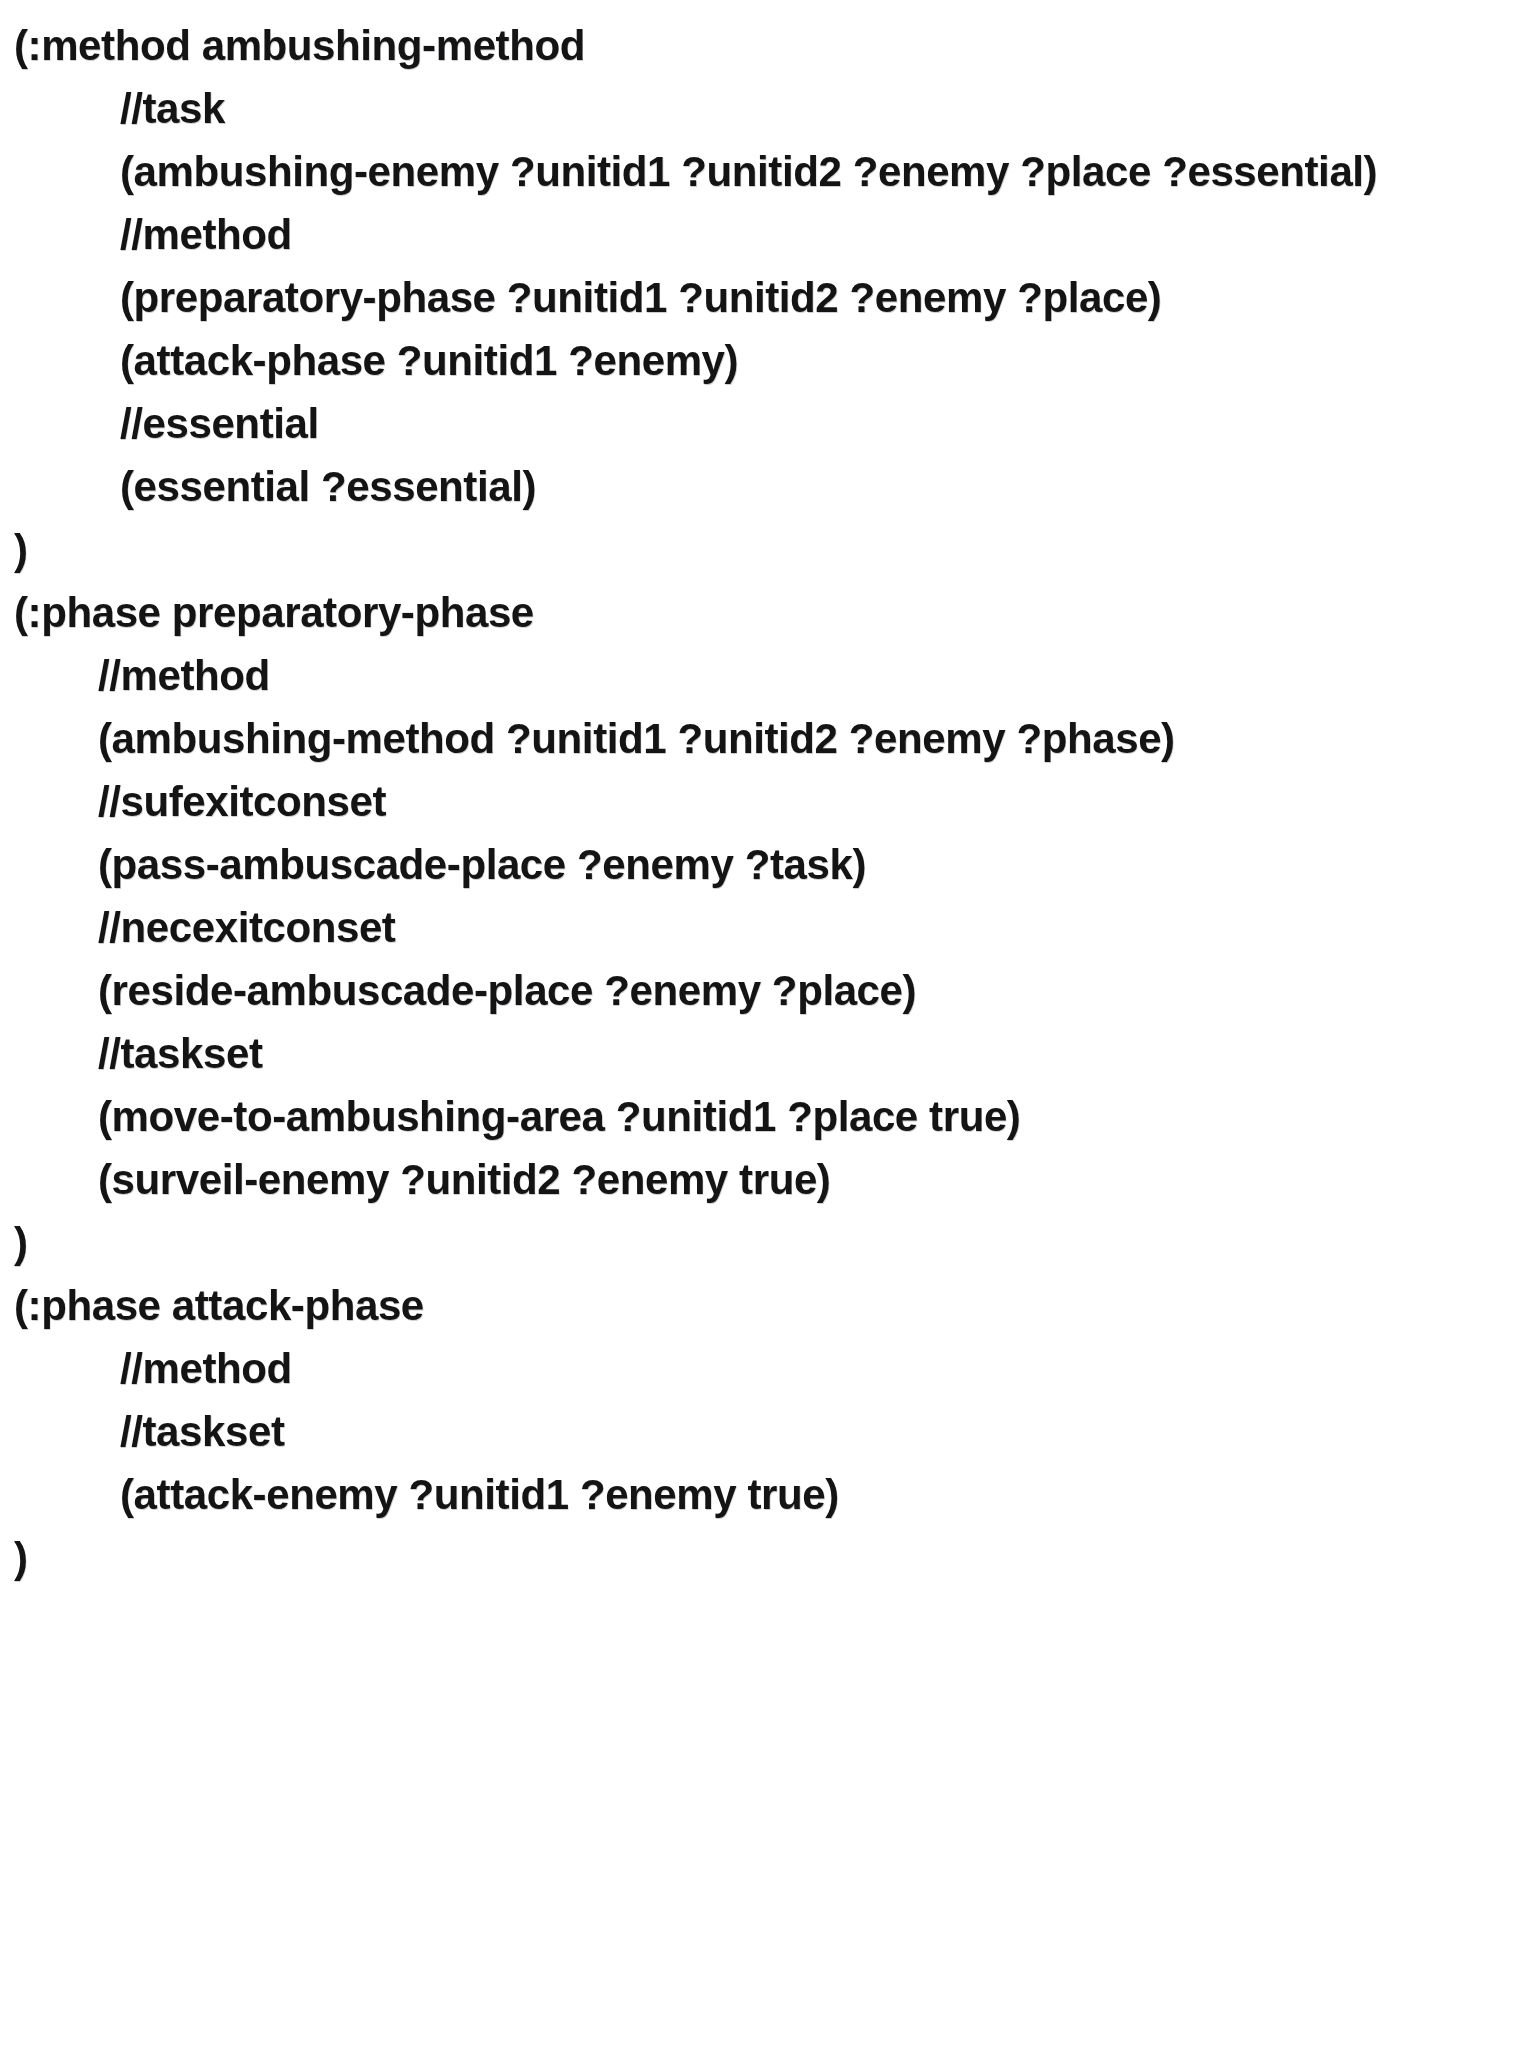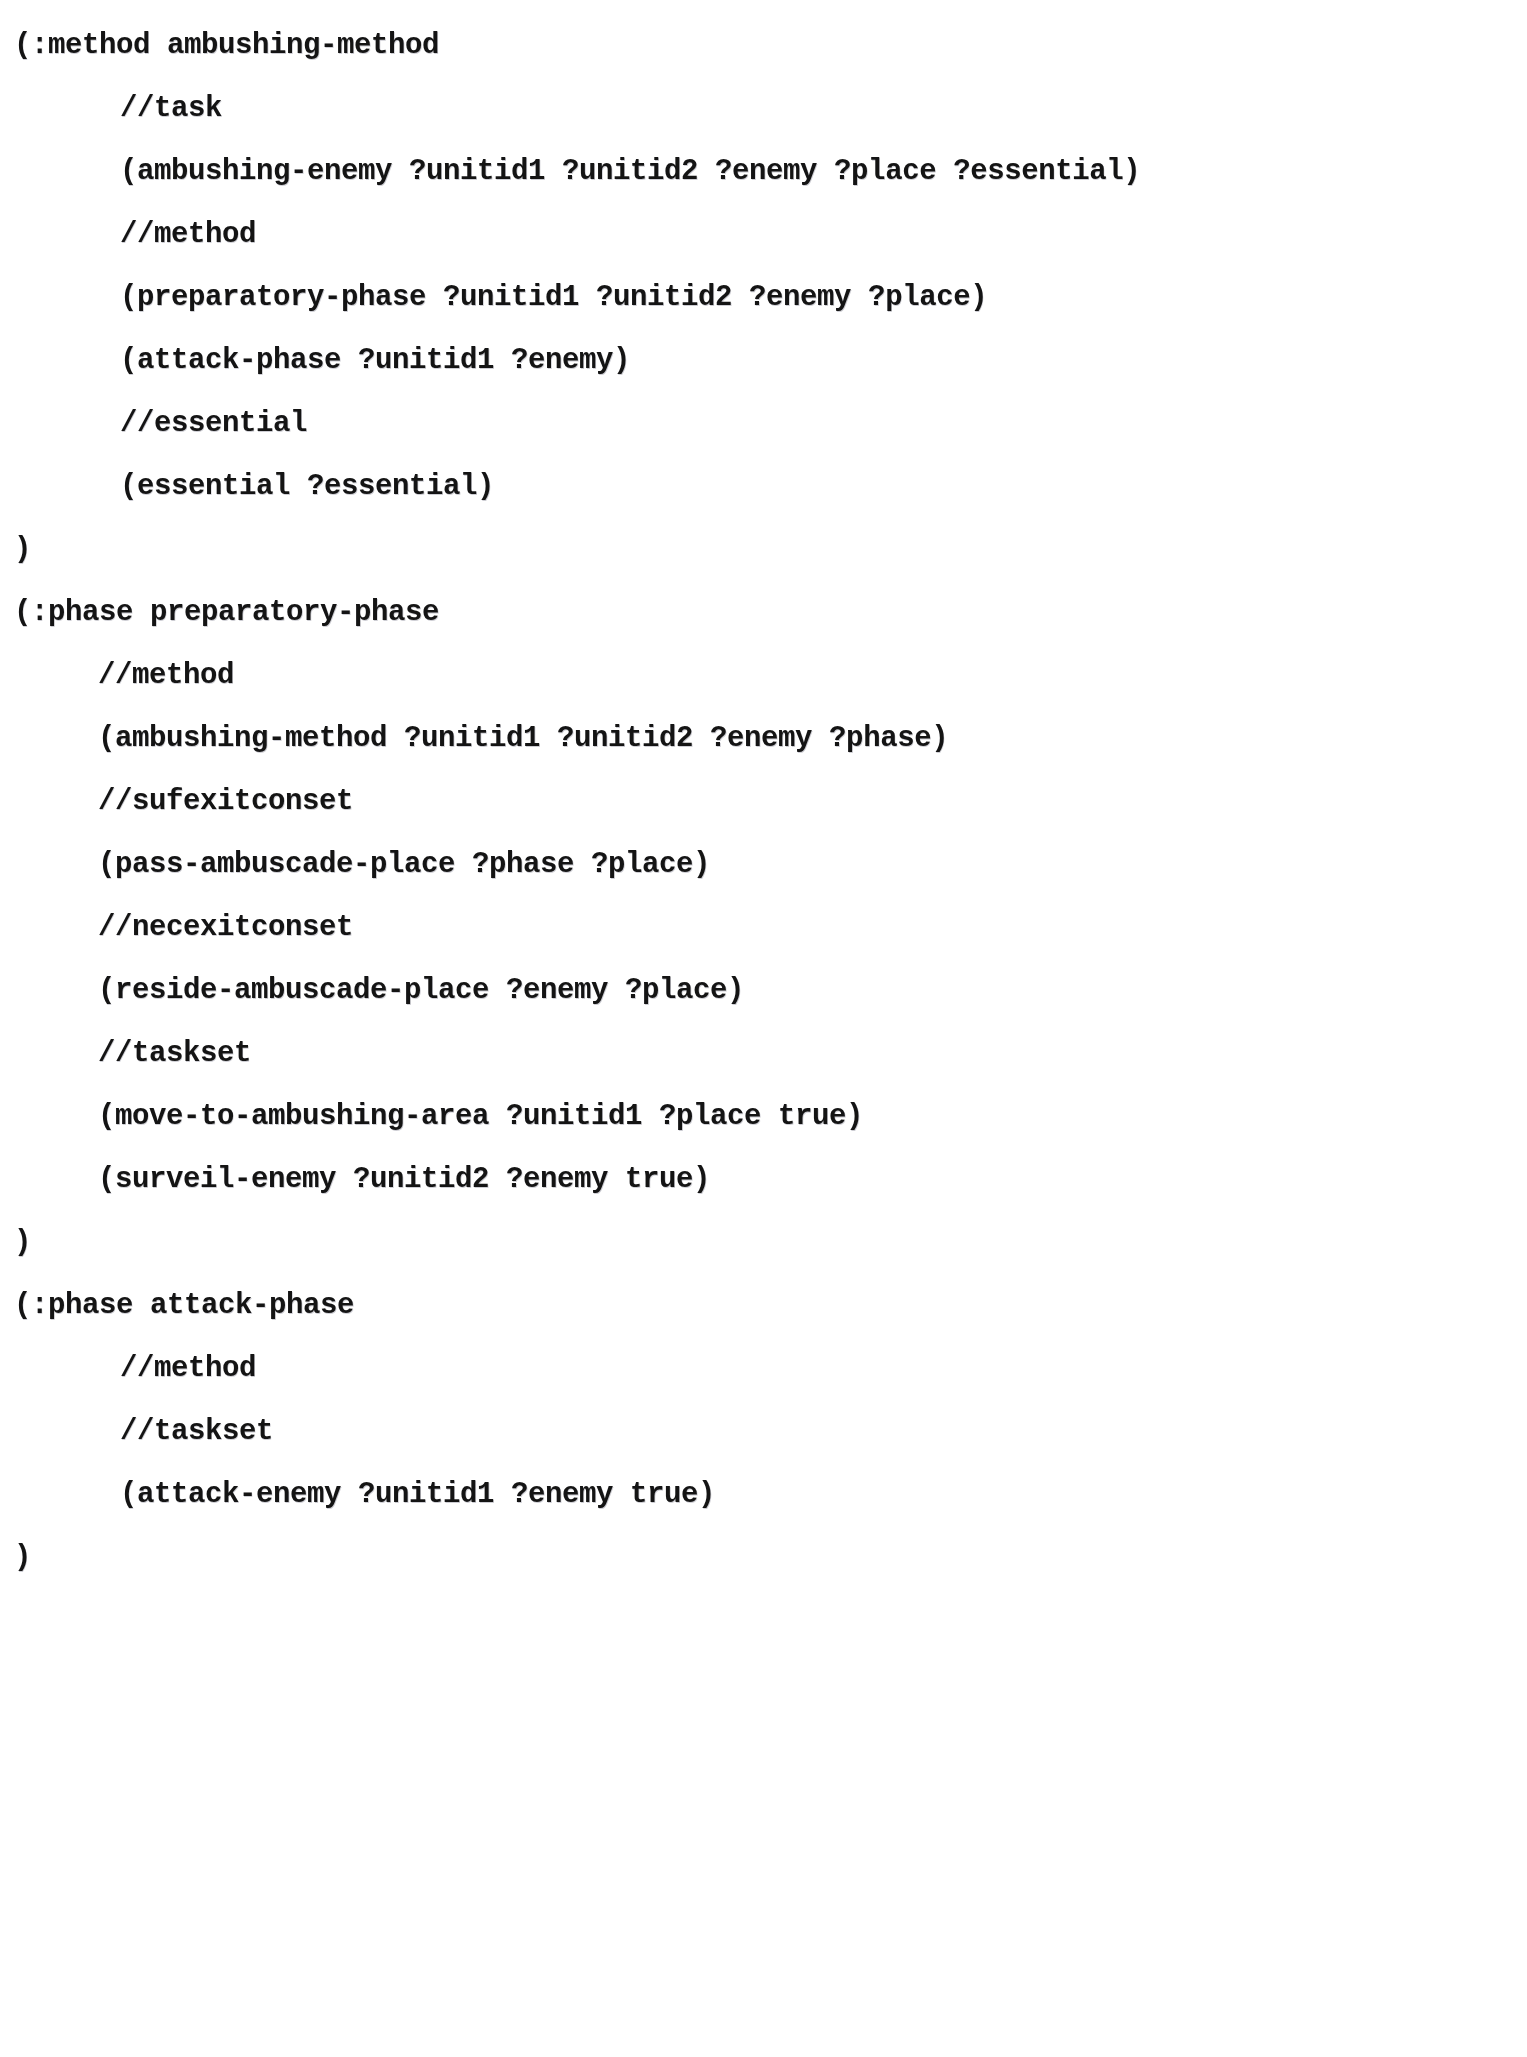--- a/index.html
+++ b/index.html
@@ -18,22 +18,22 @@
   #listing {
     position: relative;
     width: 1527px;
     height: 2057px;
     box-sizing: border-box;
     padding: 14px 0 0 0;
     background: #ffffff;
   }
   .code-line {
     display: block;
-    font-family: Liberation Mono, monospace;
-    font-size: 29px;
+    font-family: Liberation Sans, sans-serif;
+    font-size: 42px;
     line-height: 63px;
     font-weight: 600;
     letter-spacing: -0.4px;
     white-space: pre;
     color: #141414;
     text-rendering: optimizeLegibility;
     text-shadow: 0.6px 0.6px 0 rgba(90,90,110,0.30);
   }
   
   .ind-0 { padding-left: 14px; }
@@ -51,21 +51,21 @@
     <div class="code-line ind-1">//method</div>
     <div class="code-line ind-1">(preparatory-phase ?unitid1 ?unitid2 ?enemy ?place)</div>
     <div class="code-line ind-1">(attack-phase ?unitid1 ?enemy)</div>
     <div class="code-line ind-1">//essential</div>
     <div class="code-line ind-1">(essential ?essential)</div>
     <div class="code-line ind-0">)</div>
     <div class="code-line ind-0">(:phase preparatory-phase</div>
     <div class="code-line ind-2">//method</div>
     <div class="code-line ind-2">(ambushing-method ?unitid1 ?unitid2 ?enemy ?phase)</div>
     <div class="code-line ind-2">//sufexitconset</div>
-    <div class="code-line ind-2">(pass-ambuscade-place ?phase ?place)</div>
+    <div class="code-line ind-2">(pass-ambuscade-place ?enemy ?task)</div>
     <div class="code-line ind-2">//necexitconset</div>
     <div class="code-line ind-2">(reside-ambuscade-place ?enemy ?place)</div>
     <div class="code-line ind-2">//taskset</div>
     <div class="code-line ind-2">(move-to-ambushing-area ?unitid1 ?place true)</div>
     <div class="code-line ind-2">(surveil-enemy ?unitid2 ?enemy true)</div>
     <div class="code-line ind-0">)</div>
     <div class="code-line ind-0">(:phase attack-phase</div>
     <div class="code-line ind-3">//method</div>
     <div class="code-line ind-3">//taskset</div>
     <div class="code-line ind-3">(attack-enemy ?unitid1 ?enemy true)</div>

